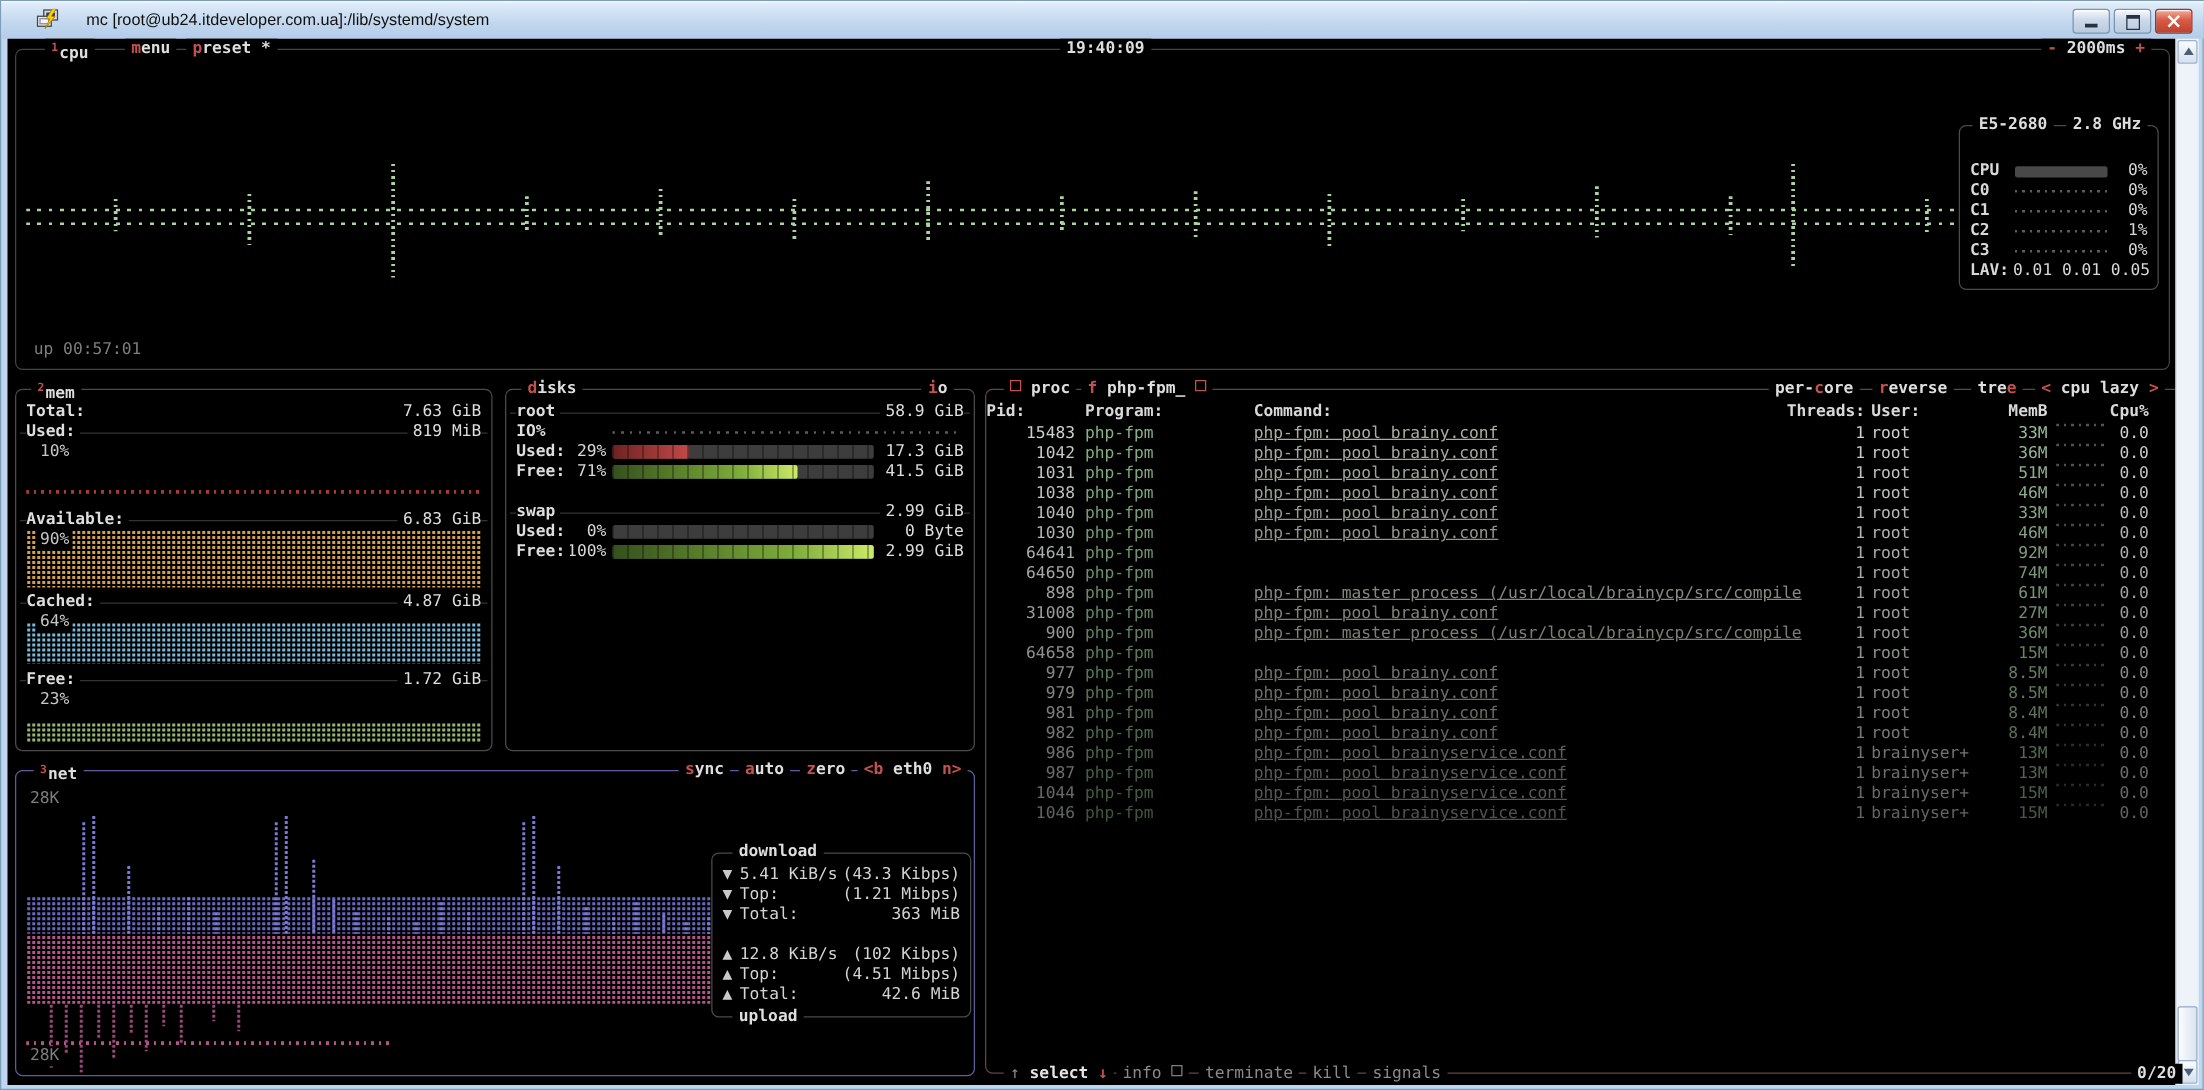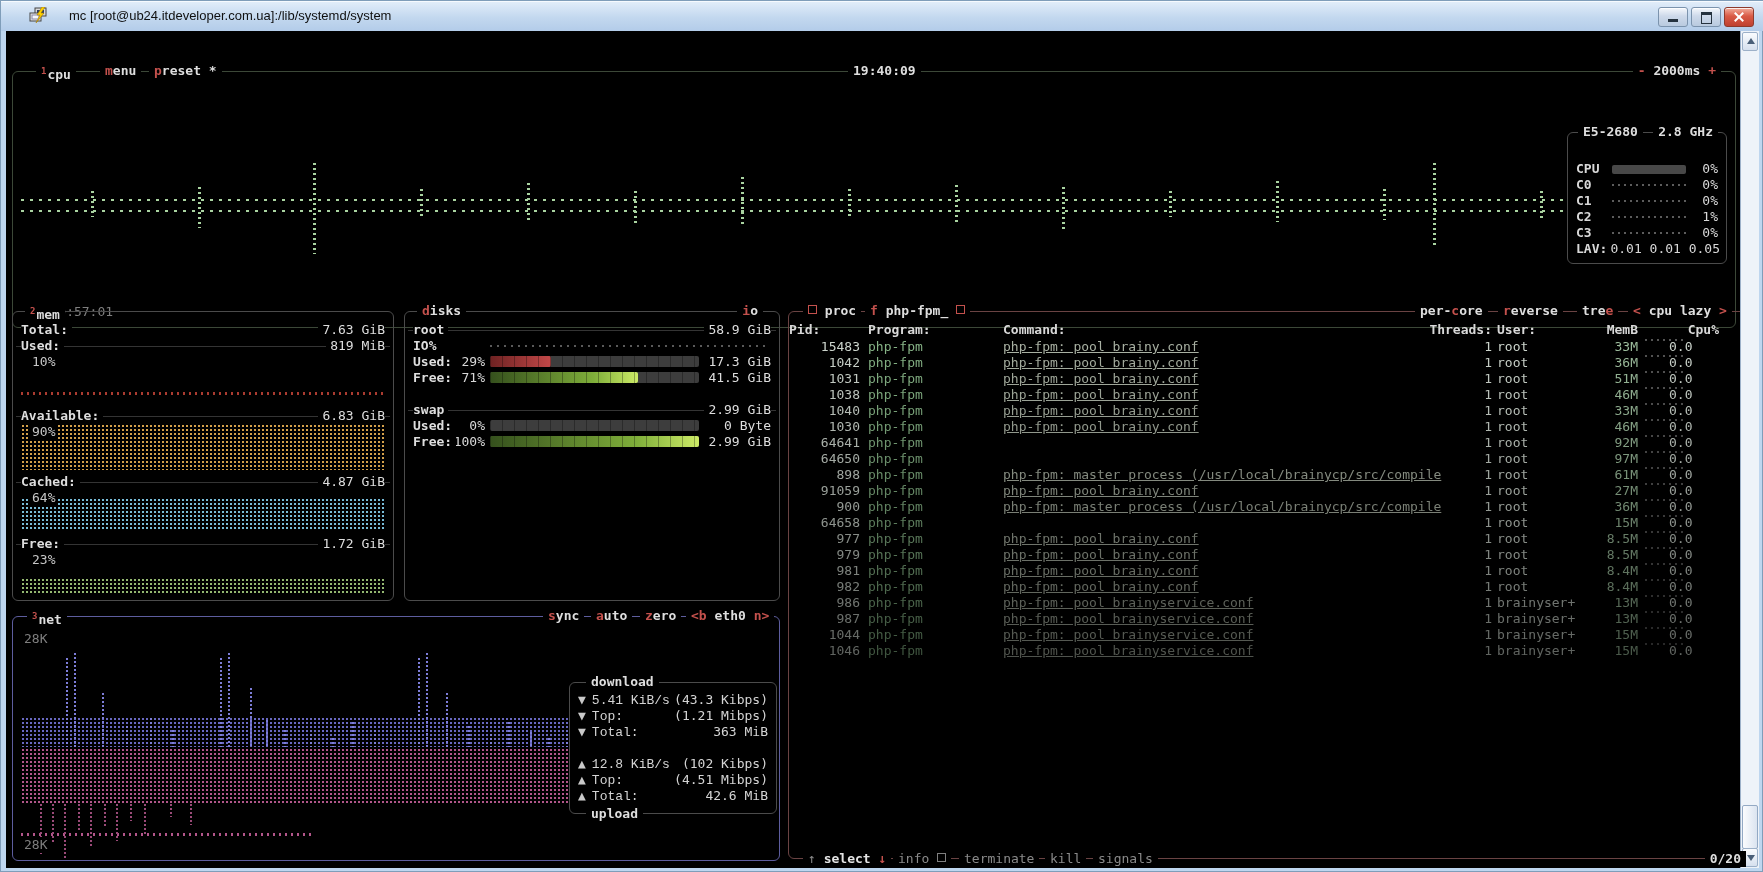--- a/index.html
+++ b/index.html
@@ -71,40 +71,40 @@
   .dio{position:absolute;left:85px;right:10px;top:7px;height:2px;background:repeating-linear-gradient(90deg,#5a5a5a 0 2px,transparent 2px 7px);}
   
   .net-graph{position:absolute;left:8px;top:0;width:552px;bottom:6px;}
   .nspike{position:absolute;width:4px;background-image:radial-gradient(#7d7dd8 1.1px,transparent 1.4px);background-size:4px 4px;}
   .uspike{position:absolute;width:4px;background-image:radial-gradient(#9a4a78 1.1px,transparent 1.4px);background-size:4px 4px;}
   .scale-lbl{position:absolute;left:8px;color:#7f7f7f;background:#000;padding:0 3px;z-index:3;}
   
   .dlbox{position:absolute;left:556px;top:65px;width:206px;height:130px;background:#000;z-index:6;border:1px solid #4b4b4b;border-radius:6px;}
   .iorow{position:absolute;left:8px;right:8px;height:16px;}
   .iorow .arrow{color:#c9c9c9;margin-right:6px;}
-  .iorow .k{color:#d4d4d4;font-family:Liberation Mono, monospace;}
+  .iorow .k{color:#d4d4d4;}
   .iorow .v{position:absolute;right:0;color:#d4d4d4;}
   
   .phead{position:absolute;left:0;right:0;height:16px;font-weight:bold;color:#d8d8d8;}
   .phead span,.prow span{position:absolute;top:0;white-space:nowrap;}
   .h-pid{left:0;width:71px;}
   .h-prog{left:79px;} .h-cmd{left:214px;}
   .h-thr{left:636px;width:67px;text-align:right;}
   .h-user{left:708px;}
   .h-mem{left:781px;width:68px;text-align:right;}
   .h-cpu{left:880px;width:50px;text-align:right;}
   .prow{position:absolute;left:0;right:0;height:16px;}
   .c-pid{left:0;width:71px;text-align:right;color:#ccd4cc;}
   .c-prog{left:79px;color:#86b386;}
   .c-cmd{left:214px;color:#a9b1a3;text-decoration:underline;}
   .c-thr{left:636px;width:67px;text-align:right;color:#ccd4cc;}
   .c-user{left:708px;color:#ccd4cc;}
   .c-mem{left:781px;width:68px;text-align:right;color:#9cbc9c;}
   .c-dots{left:856px;width:40px;top:7px;height:2px;background:repeating-linear-gradient(90deg,#555 0 2px,transparent 2px 6px);}
-  .c-cpu{left:880px;width:50px;color:#ccd4cc;}
+  .c-cpu{left:880px;width:50px;text-align:right;color:#ccd4cc;}
   .sq{display:inline-block;width:7px;height:7px;border:1px solid #c4514d;vertical-align:1px;}
   .sq.gray{border-color:#7f7f7f;}
   .footitem{font-weight:normal;color:#8a8a8a;}
   .footitem b{color:#e4e4e4;}
 </style>
 </head>
 <body>
 
 <div class="stage">
 <div class="window">
@@ -129,21 +129,21 @@
           </span>
       <span class="wbtn close">
             <span class="g-x1"></span>
             <span class="g-x2"></span>
           </span>
     </span>
   </div>
 
   <div class="terminal">
 
-    <div class="box" id="cpu-box" style="--bc:#3c4838;left:6px;top:8px;width:1722px;height:255px;margin-top:32px;">
+    <div class="box" id="cpu-box" style="--bc:#3c4838;left:6px;top:8px;width:1722px;height:255px;">
       <span class="blabel" style="left:23px"><sup class="num">1</sup><b>cpu</b></span>
       <span class="blabel" style="left:87px"><i class="hot">m</i><b>enu</b></span>
       <span class="blabel" style="left:136px"><i class="hot">p</i><b>reset *</b></span>
       <span class="blabel" style="left:835px"><b>19:40:09</b></span>
       <span class="blabel" style="right:14px">
         <i class="hot">-</i>
         <b>2000ms</b>
         <i class="hot">+</i>
       </span>
 
@@ -469,36 +469,36 @@
               <span class="c-user">root</span>
               <span class="c-mem">92M</span>
               <span class="c-dots"></span>
               <span class="c-cpu">0.0</span>
             </div>
             <div class="prow" style="top: 139px; opacity: 0.8;">
               <span class="c-pid">64650</span>
               <span class="c-prog">php-fpm</span>
               <span class="c-thr">1</span>
               <span class="c-user">root</span>
-              <span class="c-mem">97M</span>
+              <span class="c-mem">74M</span>
               <span class="c-dots"></span>
               <span class="c-cpu">0.0</span>
             </div>
             <div class="prow" style="top: 155px; opacity: 0.78;">
               <span class="c-pid">898</span>
               <span class="c-prog">php-fpm</span>
               <span class="c-cmd">php-fpm: master process (/usr/local/brainycp/src/compile</span>
               <span class="c-thr">1</span>
               <span class="c-user">root</span>
               <span class="c-mem">61M</span>
               <span class="c-dots"></span>
               <span class="c-cpu">0.0</span>
             </div>
             <div class="prow" style="top: 171px; opacity: 0.75;">
-              <span class="c-pid">91059</span>
+              <span class="c-pid">31008</span>
               <span class="c-prog">php-fpm</span>
               <span class="c-cmd">php-fpm: pool brainy.conf</span>
               <span class="c-thr">1</span>
               <span class="c-user">root</span>
               <span class="c-mem">27M</span>
               <span class="c-dots"></span>
               <span class="c-cpu">0.0</span>
             </div>
             <div class="prow" style="top: 187px; opacity: 0.72;">
               <span class="c-pid">900</span>

